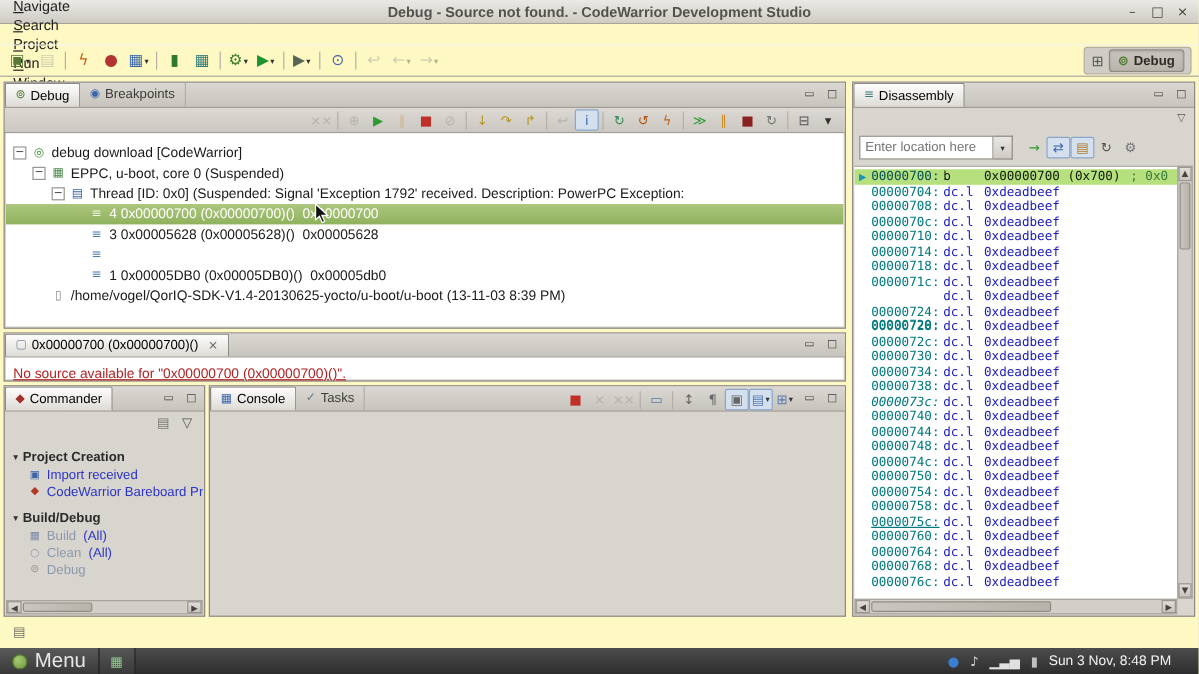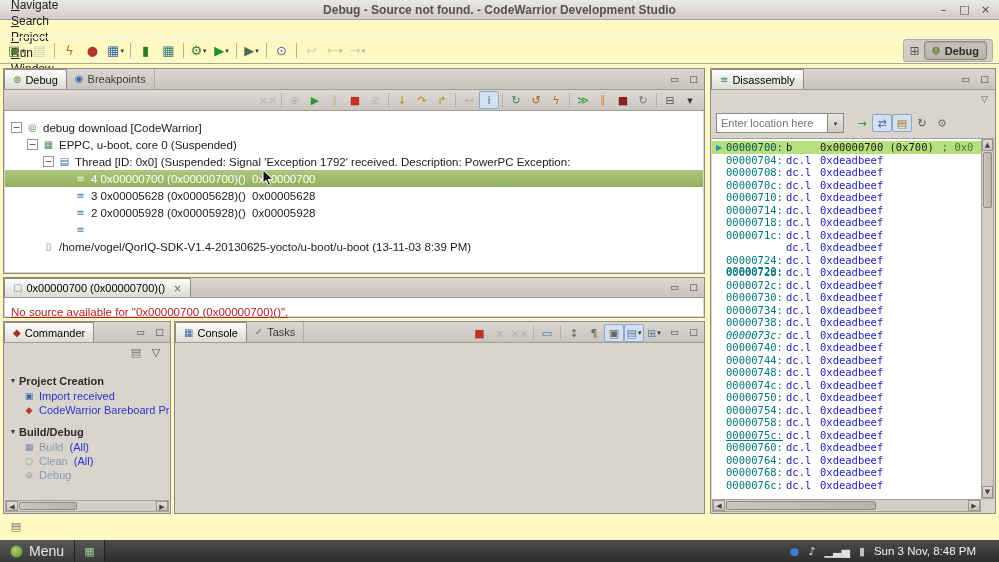--- a/index.html
+++ b/index.html
@@ -88,21 +88,21 @@
 .sb{position:absolute;background:#d2cfc8;border:1px solid #a8a49d}
 .sbarrow{position:absolute;background:linear-gradient(#e0ddd8,#c8c5be);border:1px solid #9a968f;font-size:7px;line-height:11px;text-align:center;color:#46433e;font-family:"DejaVu Sans",sans-serif}
 .sbthumb{position:absolute;background:linear-gradient(90deg,#c9c6bf,#b6b3ab);border:1px solid #8f8b84;border-radius:2px}
 
 
 #statusbar{position:absolute;left:0;top:514px;width:100%;height:26px}
 #status-icon{position:absolute;left:8px;top:5px;width:16px;height:16px;font-size:11px;color:#77736c;text-align:center;line-height:16px}
 #taskbar{position:absolute;left:0;top:540px;width:100%;height:22px;background:linear-gradient(#4c4c4c,#2d2d2d);display:flex;align-items:center;color:#e6e6e6}
 #menu-btn{display:flex;align-items:center;gap:6px;height:100%;padding:0 10px;background:linear-gradient(#5a5a5a,#383838);border-right:1px solid #222}
 #mint-logo{width:13px;height:13px;border-radius:50%;background:radial-gradient(circle at 35% 35%,#a6cc70,#6e9440);border:1px solid #55752f}
-#menu-label{font-size:14px}
+#menu-label{font-size:17px}
 #task-app{width:30px;height:100%;display:flex;align-items:center;justify-content:center;border-right:1px solid #222;background:rgba(255,255,255,.06)}
 #task-app .glyph{font-size:11px;color:#8fcf8f}
 #tray{margin-left:auto;display:flex;align-items:center;gap:9px;padding-right:9px}
 .tray{font-size:11px}
 #clock{font-size:11.5px;color:#f2f2f2}
 #edge{width:5px;height:100%;background:#585858;border-left:1px solid #222}
 
 #cursor{position:absolute;left:262px;top:169px;z-index:99;pointer-events:none}
 </style>
 </head>
@@ -305,25 +305,25 @@
           <span class="tlabel">4 0x00000700 (0x00000700)()  0x00000700</span>
         </div>
         <div class="trow" style="padding-left: 54px;">
           <span class="expander none"></span>
           <span class="ticon glyph" style="color: rgb(74, 122, 176);">≡</span>
           <span class="tlabel">3 0x00005628 (0x00005628)()  0x00005628</span>
         </div>
         <div class="trow" style="padding-left: 54px;">
           <span class="expander none"></span>
           <span class="ticon glyph" style="color: rgb(74, 122, 176);">≡</span>
-          <span class="tlabel">2 0x00005928 (0x00005928)()  0x00005928</span>
         </div>
         <div class="trow" style="padding-left: 54px;">
           <span class="expander none"></span>
           <span class="ticon glyph" style="color: rgb(74, 122, 176);">≡</span>
+          <span class="tlabel">1 0x00005DB0 (0x00005DB0)()  0x00005db0</span>
         </div>
         <div class="trow" style="padding-left: 22px;">
           <span class="expander none"></span>
           <span class="ticon glyph" style="color: rgb(138, 138, 138);">▯</span>
           <span class="tlabel">/home/vogel/QorIQ-SDK-V1.4-20130625-yocto/u-boot/u-boot (13-11-03 8:39 PM)</span>
         </div>
       </div>
   </div>
 
   <div class="panel" style="left:3px;top:277px;width:702px;height:41px" id="editor-panel">

